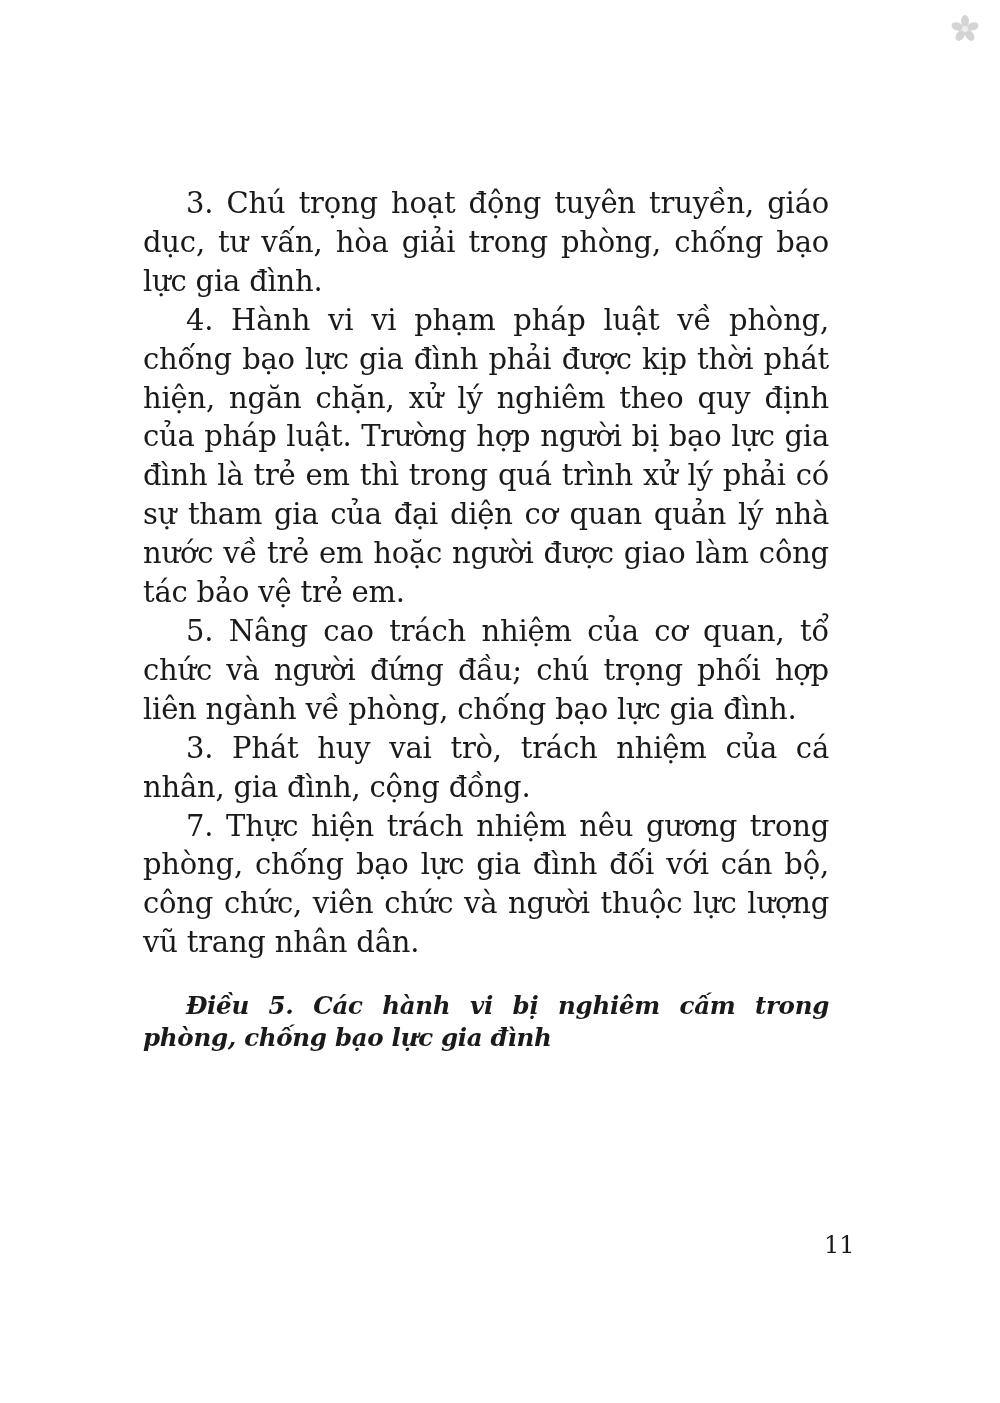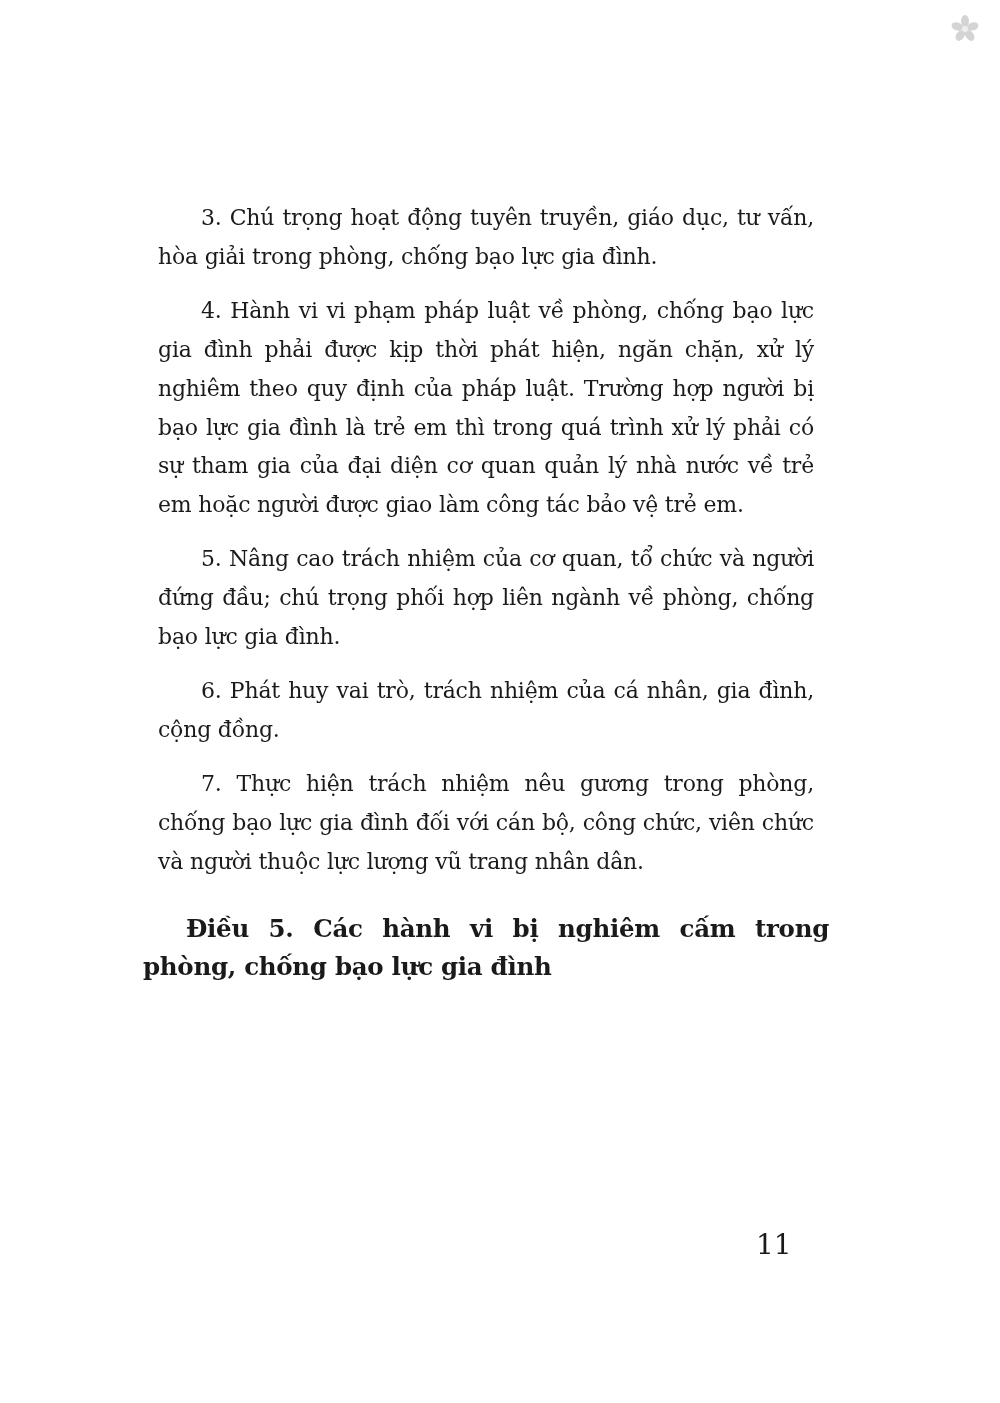--- a/index.html
+++ b/index.html
@@ -22,46 +22,47 @@
       width: 30px;
       height: 30px;
     }
     .page {
       position: absolute;
       left: 143px;
       top: 184px;
       width: 686px;
     }
     .para {
-      font-size: 22px;
+      font-size: 29px;
       line-height: 38.9px;
       text-align: justify;
       text-align-last: left;
       text-indent: 43px;
-      margin: 15px;
+      margin: 0;
       letter-spacing: -0.2px;
     }
     .heading {
       font-family: "DejaVu Serif", "Liberation Serif", serif;
       font-weight: bold;
       font-size: 24.5px;
-      line-height: 38px;
+      line-height: 32px;
       text-align: justify;
       text-align-last: left;
       text-indent: 43px;
       margin: 28px 0 17px 0;
       letter-spacing: -0.3px;
+      font-style: italic;
     }
     .page-number {
       position: absolute;
-      left: 756px;
+      left: 824px;
       top: 1230px;
       width: 30px;
       text-align: center;
-      font-size: 28px;
+      font-size: 24px;
       line-height: 30px;
     }
   </style>
 </head>
 <body>
 
 <svg class="corner-ornament" viewBox="0 0 30 30">
   <g fill="#d4d4d4" transform="translate(15,15)">
     <ellipse cx="0" cy="-8" rx="4" ry="6"></ellipse>
     <ellipse cx="0" cy="-8" rx="4" ry="6" transform="rotate(72)"></ellipse>
@@ -69,20 +70,20 @@
     <ellipse cx="0" cy="-8" rx="4" ry="6" transform="rotate(216)"></ellipse>
     <ellipse cx="0" cy="-8" rx="4" ry="6" transform="rotate(288)"></ellipse>
     <circle cx="0" cy="0" r="3" fill="#eeeeee"></circle>
   </g>
 </svg>
 
 <div class="page">
   <p class="para">3. Chú trọng hoạt động tuyên truyền, giáo dục, tư vấn, hòa giải trong phòng, chống bạo lực gia đình.</p>
   <p class="para">4. Hành vi vi phạm pháp luật về phòng, chống bạo lực gia đình phải được kịp thời phát hiện, ngăn chặn, xử lý nghiêm theo quy định của pháp luật. Trường hợp người bị bạo lực gia đình là trẻ em thì trong quá trình xử lý phải có sự tham gia của đại diện cơ quan quản lý nhà nước về trẻ em hoặc người được giao làm công tác bảo vệ trẻ em.</p>
   <p class="para">5. Nâng cao trách nhiệm của cơ quan, tổ chức và người đứng đầu; chú trọng phối hợp liên ngành về phòng, chống bạo lực gia đình.</p>
-  <p class="para">6. Phát huy vai trò, trách nhiệm của cá nhân, gia đình, cộng đồng.</p>
+  <p class="para">3. Phát huy vai trò, trách nhiệm của cá nhân, gia đình, cộng đồng.</p>
   <p class="para">7. Thực hiện trách nhiệm nêu gương trong phòng, chống bạo lực gia đình đối với cán bộ, công chức, viên chức và người thuộc lực lượng vũ trang nhân dân.</p>
 
   <h2 class="heading">Điều 5. Các hành vi bị nghiêm cấm trong phòng, chống bạo lực gia đình</h2>
 
 </div>
 
 <div class="page-number">11</div>
 
 </body></html>

